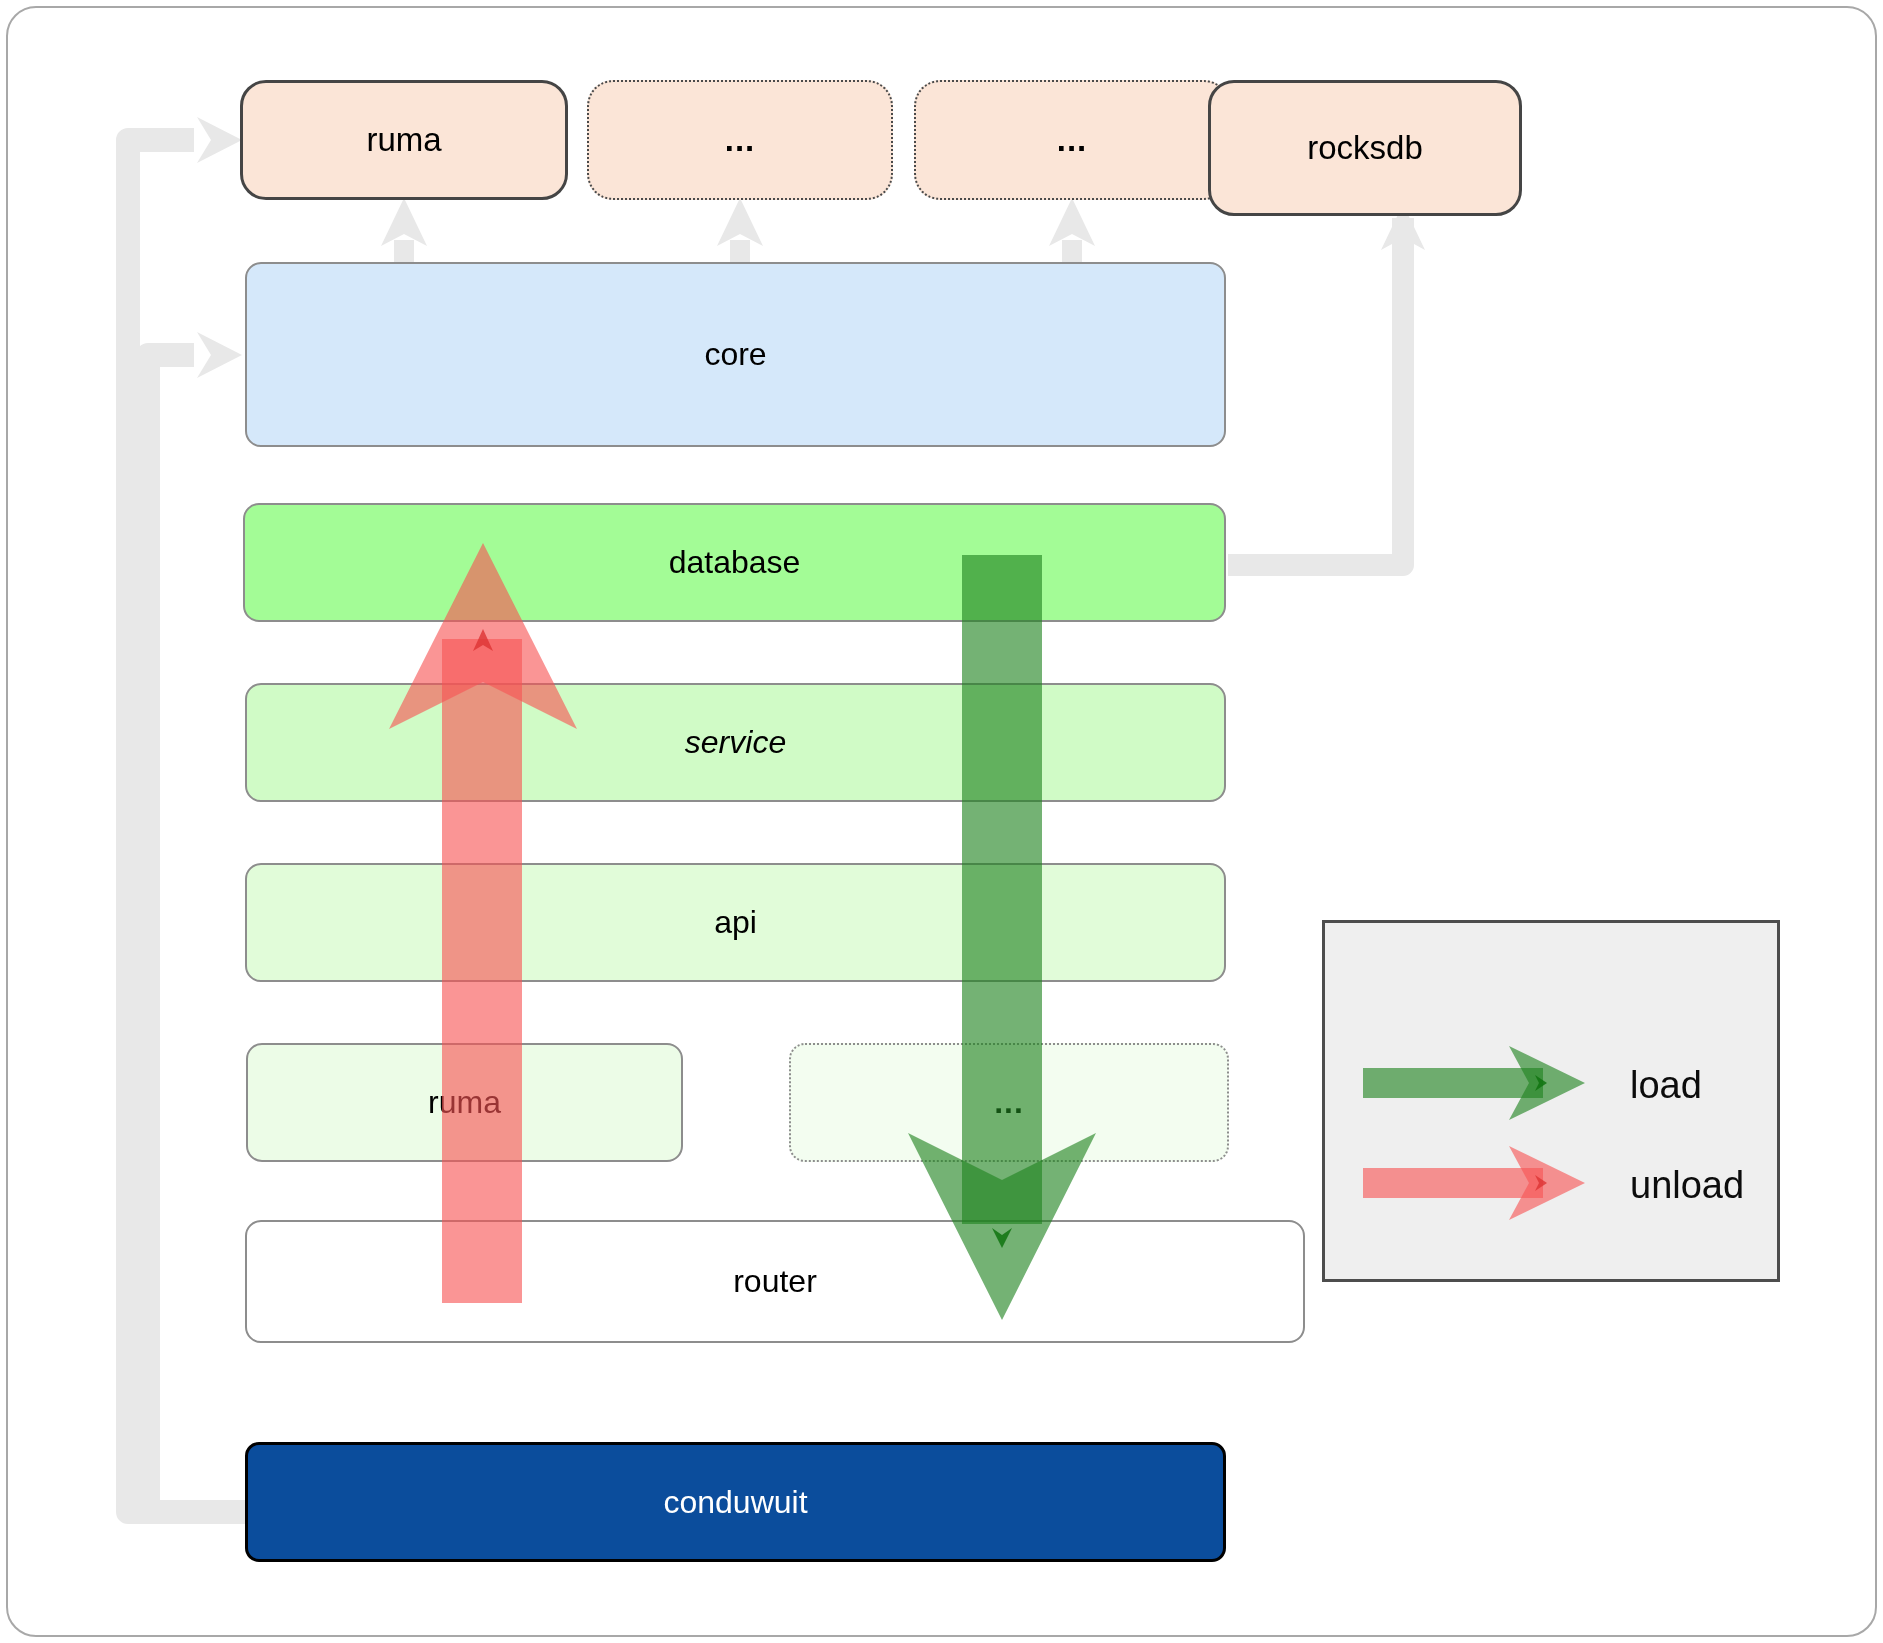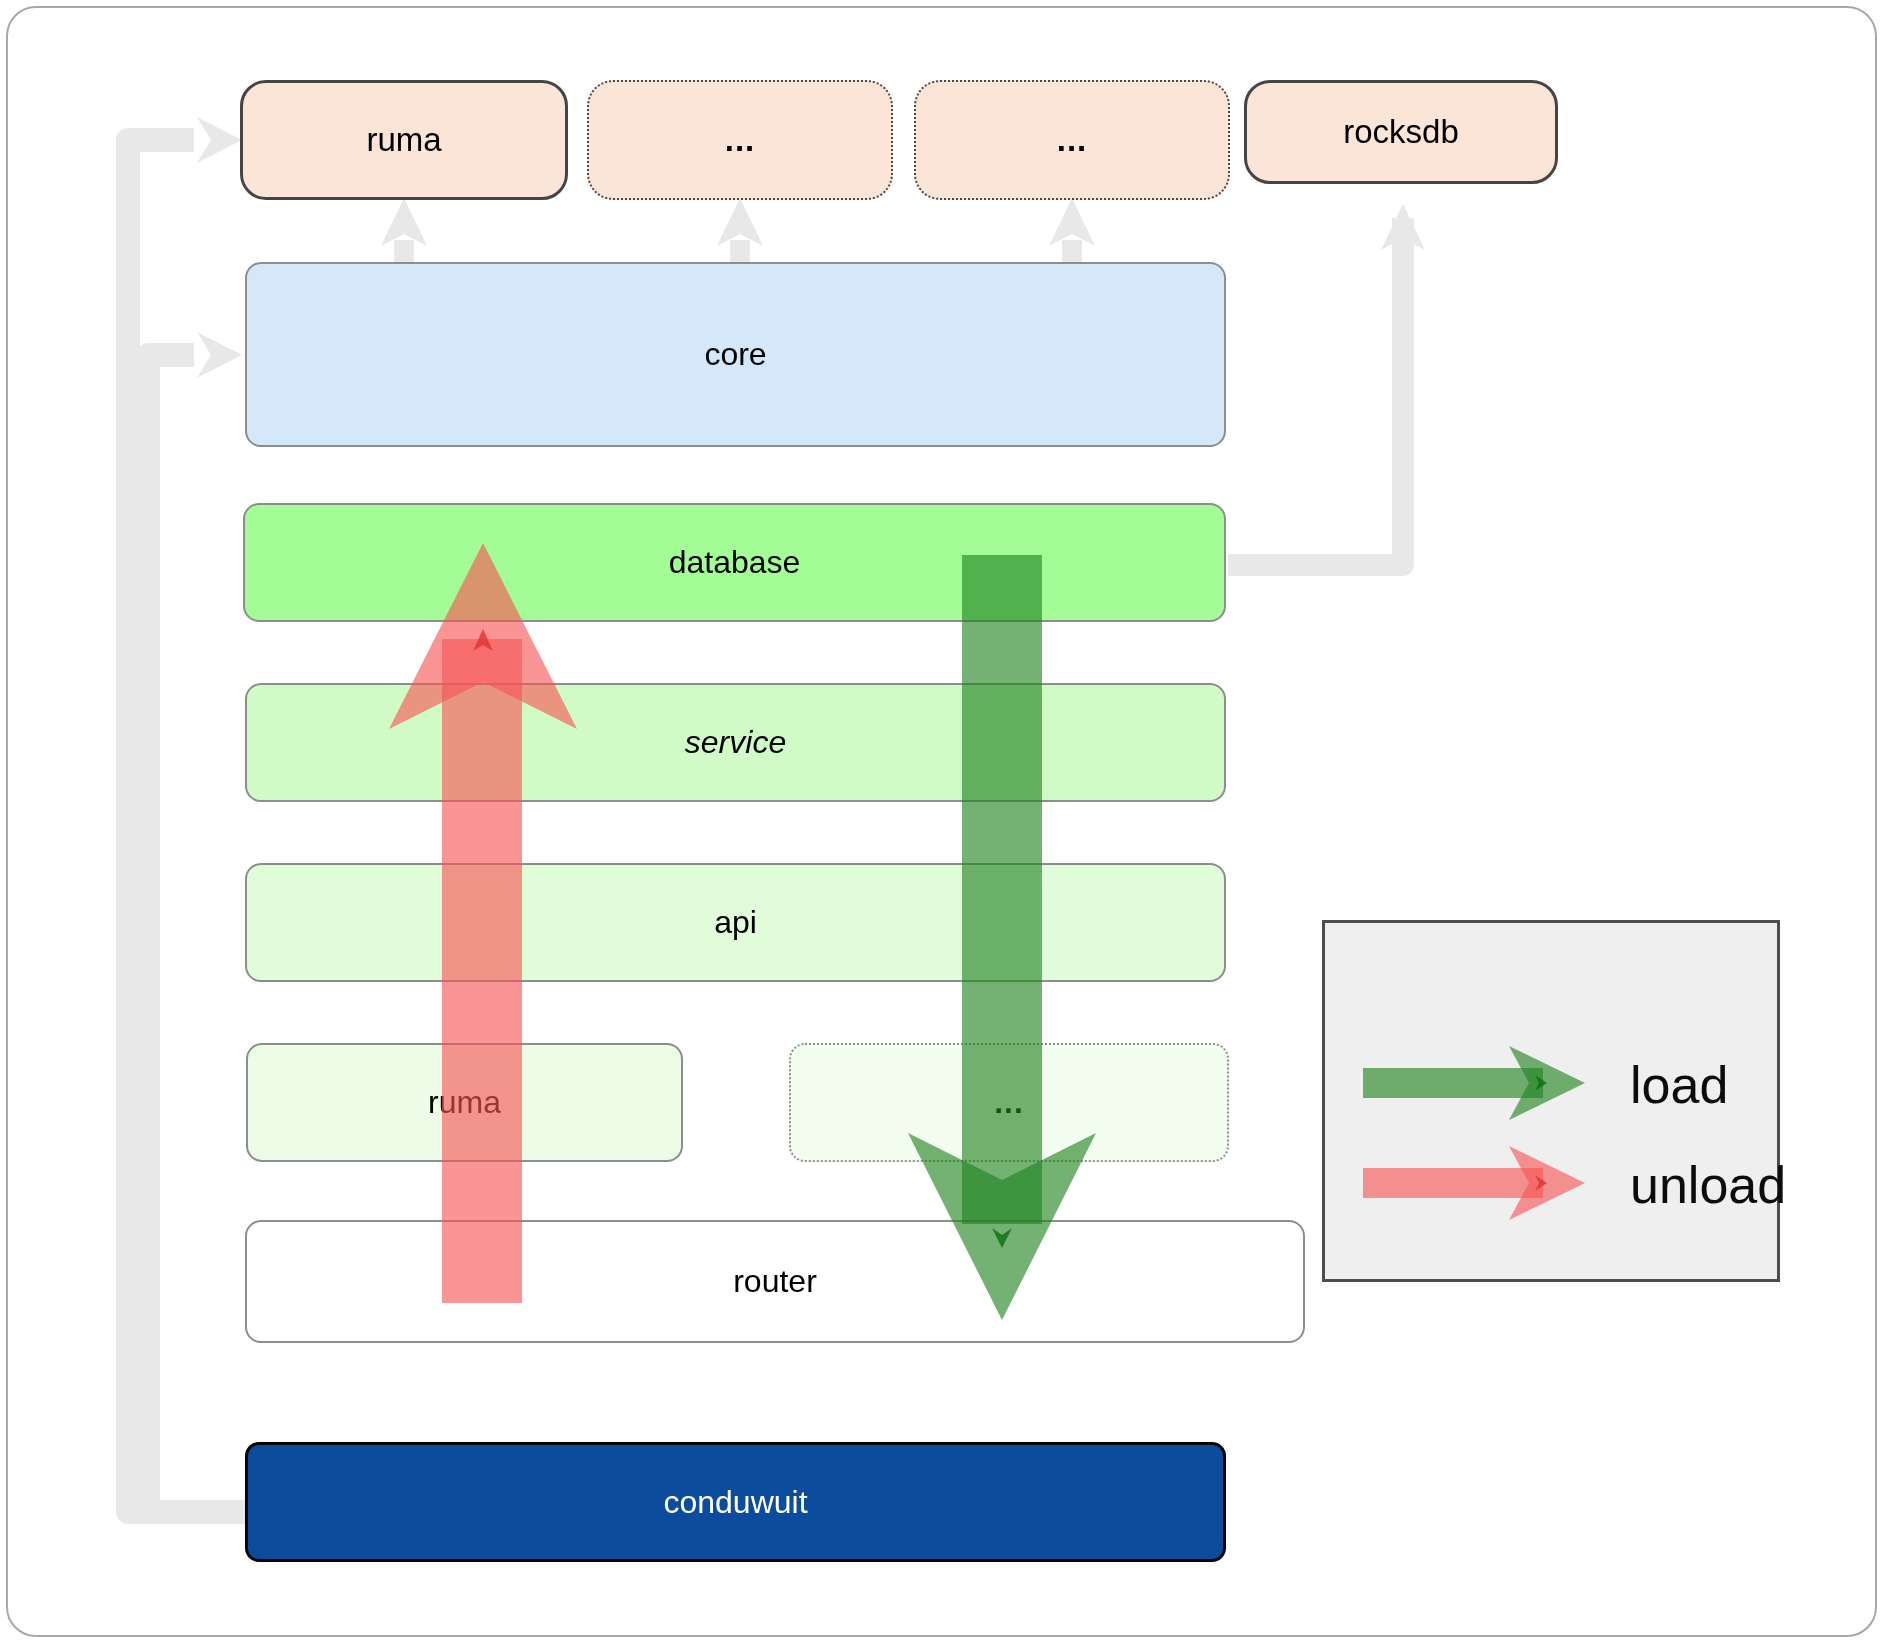--- a/index.html
+++ b/index.html
@@ -42,21 +42,21 @@
     position:absolute;left:1322px;top:920px;width:458px;height:362px;
     background:#efefef;border:3px solid #4d4d4d;box-sizing:border-box;
     z-index:10;
   }
   .legend-title{
     position:absolute;left:0;top:32px;width:100%;
     text-align:center;font-size:42px;color:#0c0c0c;
   }
   .legend-label{
     position:absolute;left:305px;height:44px;line-height:44px;
-    font-size:52px;color:#0c0c0c;
+    font-size:38px;color:#0c0c0c;
   }
   .legend-label.load{top:140px;}
   .legend-label.unload{top:240px;}
 </style>
 </head>
 <body>
 
 <div id="canvas">
 
   <div class="page-frame"></div>
@@ -86,21 +86,21 @@
 
   <div class="node top peach solid-dark" style="left:240px;top:80px;width:328px;height:120px">
     <span>ruma</span>
   </div>
   <div class="node top peach dotted-dark" style="left:587px;top:80px;width:306px;height:120px">
     <span class="ellipsis-label">...</span>
   </div>
   <div class="node top peach dotted-dark" style="left:914px;top:80px;width:316px;height:120px">
     <span class="ellipsis-label">...</span>
   </div>
-  <div class="node top peach solid-dark" style="left:1244px;top:80px;width:314px;height:104px">
+  <div class="node top peach solid-dark" style="left:1208px;top:80px;width:314px;height:136px">
     <span>rocksdb</span>
   </div>
 
   <div class="node database gray-border" style="left:243px;top:503px;width:983px;height:119px">
     <span>database</span>
   </div>
 
   <div class="node core gray-border" style="left:245px;top:262px;width:981px;height:185px">
     <span>core</span>
   </div>

